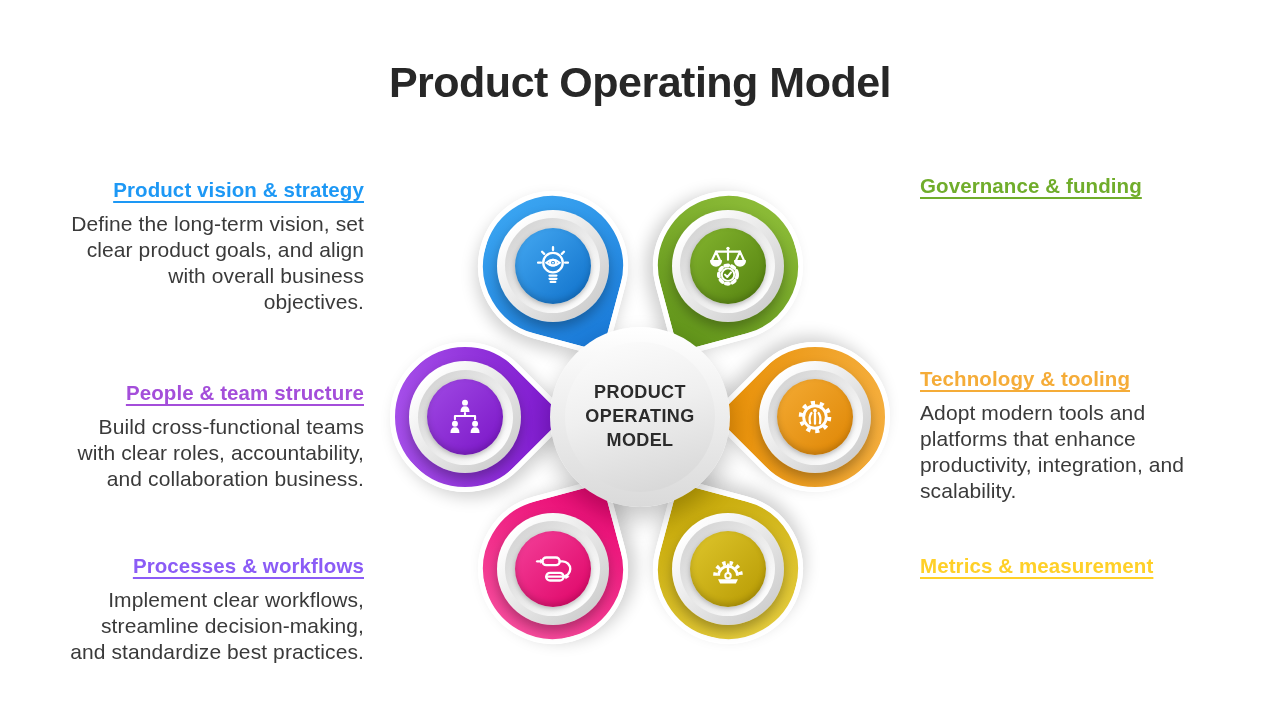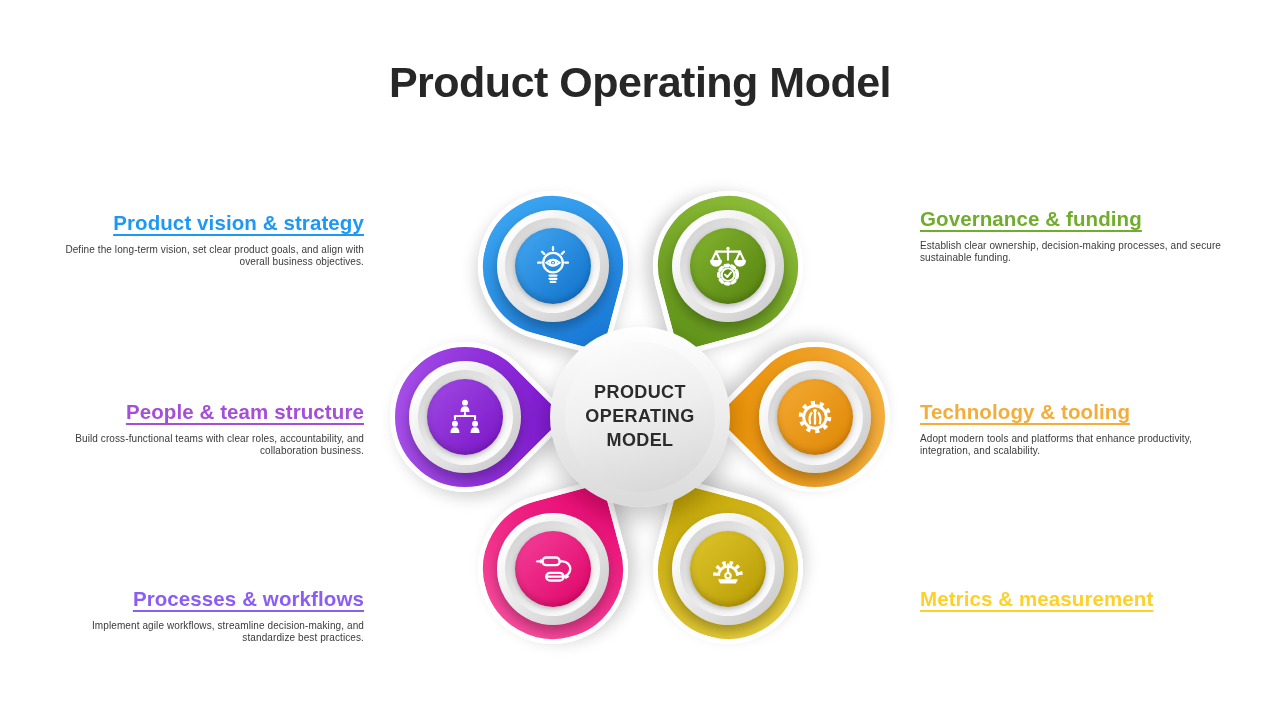--- a/index.html
+++ b/index.html
@@ -5,28 +5,28 @@
   html,body{margin:0;padding:0;}
   body{
     width:1280px;height:720px;position:relative;background:#ffffff;
     font-family:"Liberation Sans","DejaVu Sans",sans-serif;overflow:hidden;
   }
   .title{
     position:absolute;left:0;top:58px;width:1280px;text-align:center;
     font-size:43px;font-weight:bold;color:#272727;letter-spacing:-0.5px;
   }
   
-  .block{position:absolute;width:302px;margin-top:33px;}
+  .block{position:absolute;width:302px;}
   .block.left{text-align:right;}
   .block.right{text-align:left;}
   .hd{
     margin:0 0 9px 0;font-size:20.5px;font-weight:bold;letter-spacing:0.1px;
     text-decoration:underline;text-decoration-thickness:2px;text-underline-offset:4px;
   }
-  .body-text{margin:0;font-size:10px;line-height:1.24;color:#3a3a3a;letter-spacing:0.1px;}
+  .body-text{margin:0;font-size:21px;line-height:1.24;color:#3a3a3a;letter-spacing:0.1px;}
   .c-blue{color:#1D98F5}.c-purple{color:#A44EDA}.c-pink{color:#8b5cf6}
   .c-green{color:#70AD2B}.c-orange{color:#F5AC38}.c-yellow{color:#FFD028}
   
   .flower{position:absolute;left:390px;top:167px;width:500px;height:500px;}
   .petal{
     position:absolute;width:150px;height:150px;box-sizing:border-box;
     border:5px solid #fff;border-radius:50% 50% 16% 50%;
     box-shadow:0 8px 16px rgba(0,0,0,0.18);
   }
   .petal-blue  {background:linear-gradient(135deg,#3FABF5 0%,#1877D6 100%);}
@@ -76,32 +76,31 @@
 </style>
 </head>
 <body>
 
 <div class="title">Product Operating Model</div>
 
 <div class="block left" style="left:62px;top:178px;">
   <h2 class="hd c-blue">Product vision &amp; strategy</h2>
   <p class="body-text">Define the long-term vision, set clear product goals, and align with overall business objectives.</p>
 </div>
-<div class="block left" style="left:62px;top:367px;">
+<div class="block left" style="left:62px;top:381px;">
   <h2 class="hd c-purple">People &amp; team structure</h2>
   <p class="body-text">Build cross-functional teams with clear roles, accountability, and collabo­ration business.</p>
 </div>
 <div class="block left" style="left:62px;top:554px;">
   <h2 class="hd c-pink">Processes &amp; workflows</h2>
-  <p class="body-text">Implement agile workflows, streamline decision-making, and standardize best practices.</p>
+  <p class="body-text">Implement clear workflows, streamline decision-making, and standardize best practices.</p>
 </div>
 
 <div class="block right" style="left:920px;top:174px;">
   <h2 class="hd c-green">Governance &amp; funding</h2>
-  <p class="body-text">Establish clear ownership, decision-making processes, and secure sustainable funding.</p>
 </div>
 <div class="block right" style="left:920px;top:367px;">
   <h2 class="hd c-orange">Technology &amp; tooling</h2>
   <p class="body-text">Adopt modern tools and platforms that enhance productivity, integration, and scalability.</p>
 </div>
 <div class="block right" style="left:920px;top:554px;">
   <h2 class="hd c-yellow">Metrics &amp; measurement</h2>
 </div>
 
 <div class="flower">

